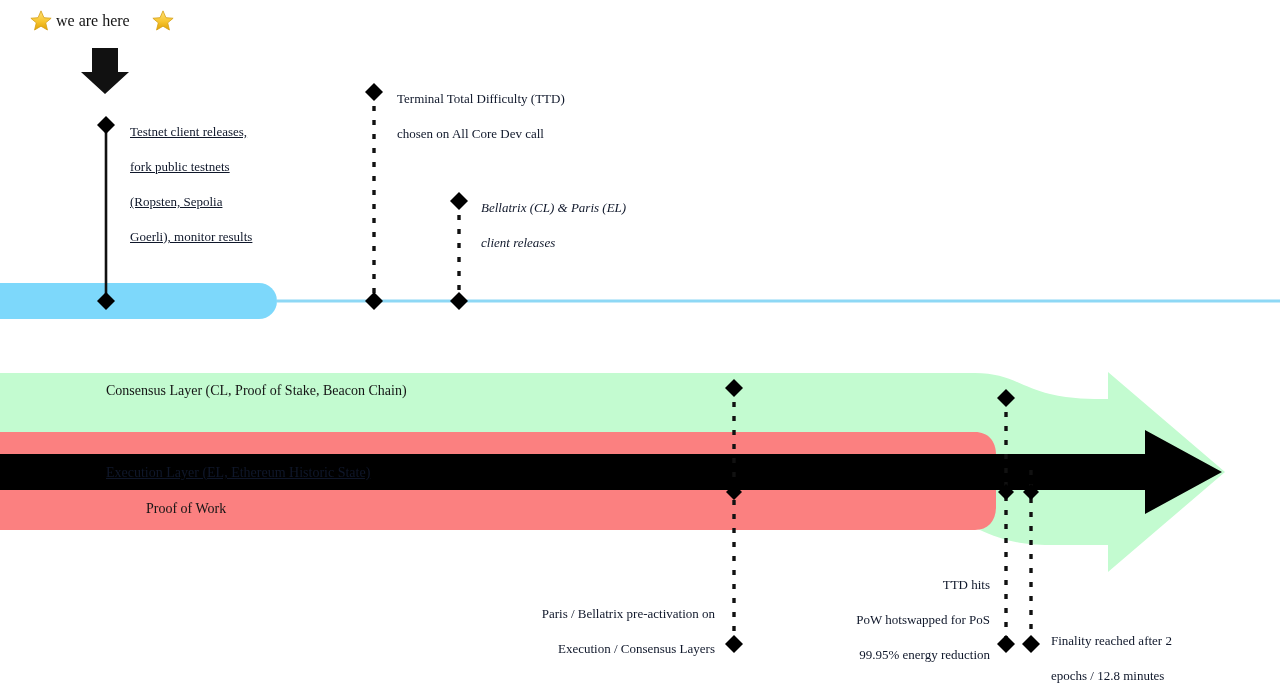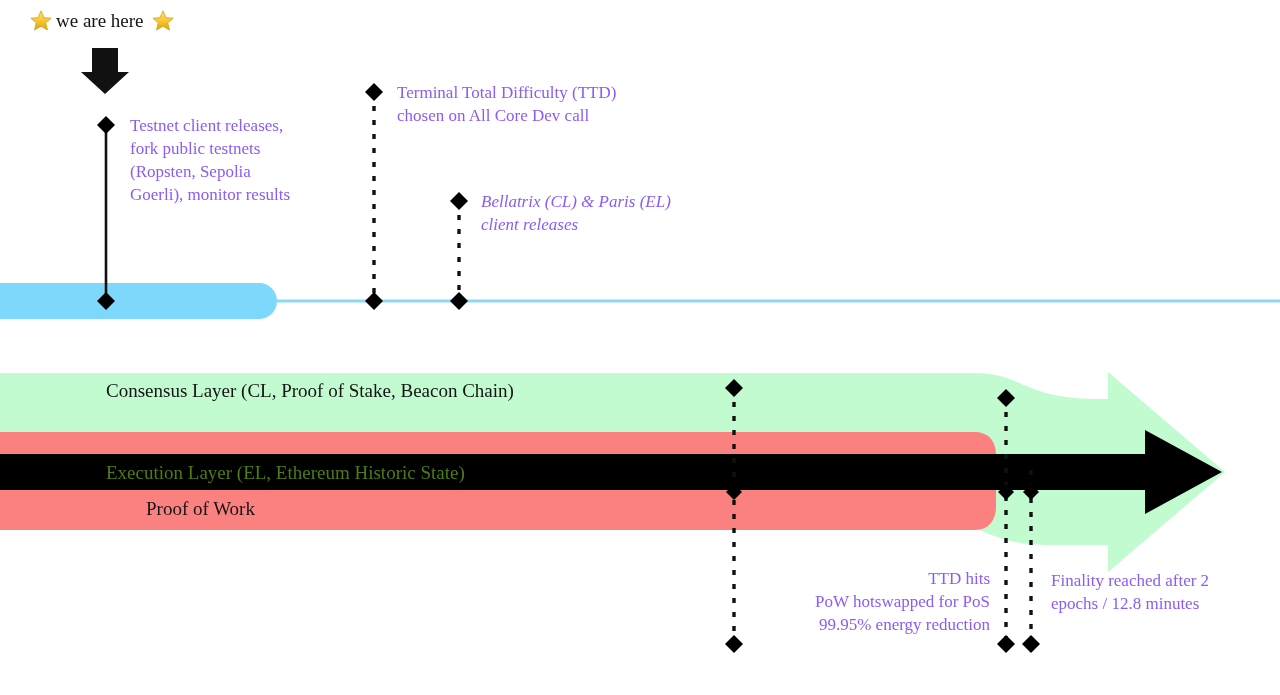--- a/index.html
+++ b/index.html
@@ -3,25 +3,25 @@
 <meta charset="utf-8">
 <style>
   html,body{margin:0;padding:0;background:#ffffff;}
   body{
     width:1280px;height:695px;position:relative;overflow:hidden;
     font-family:"Liberation Serif","DejaVu Serif",serif;
     color:#111111;
   }
   .stage{position:absolute;inset:0;}
   svg.layer{position:absolute;left:0;top:0;width:1280px;height:695px;overflow:visible;}
-  .txt{position:absolute;font-size:17px;line-height:23px;white-space:pre-line;color:#8b5cf6;}
+  .txt{position:absolute;font-size:13px;line-height:35px;white-space:pre-line;color:#0f172a;}
   .txt.right{text-align:right;}
-  .band-label{position:absolute;font-size:19px;line-height:22px;color:#141414;}
-  .band-label.on-dark{color:#4d7c0f;}
-  .here-label{position:absolute;font-size:19px;line-height:22px;color:#141414;white-space:nowrap;}
+  .band-label{position:absolute;font-size:14px;line-height:22px;color:#141414;}
+  .band-label.on-dark{color:#0f172a;text-decoration:underline;}
+  .here-label{position:absolute;font-size:16px;line-height:22px;color:#141414;white-space:nowrap;}
 </style>
 </head>
 <body>
 
 <div class="stage">
 
   <svg class="layer" viewBox="0 0 1280 695">
     <defs>
       <linearGradient id="starGrad" x1="0" y1="0" x2="0" y2="1">
         <stop offset="0%" stop-color="#ffe27a"></stop>
@@ -90,38 +90,40 @@
     <g transform="translate(41,21) scale(0.92)">
       <path d="M0,-11 L3.2,-3.6 L11,-3.0 L5.1,2.0 L7.0,9.8 L0,5.6 L-7.0,9.8 L-5.1,2.0 L-11,-3.0 L-3.2,-3.6 Z" fill="url(#starGrad)" stroke="#d6a017" stroke-width="0.9"></path>
     </g>
     <g transform="translate(163,21) scale(0.92)">
       <path d="M0,-11 L3.2,-3.6 L11,-3.0 L5.1,2.0 L7.0,9.8 L0,5.6 L-7.0,9.8 L-5.1,2.0 L-11,-3.0 L-3.2,-3.6 Z" fill="url(#starGrad)" stroke="#d6a017" stroke-width="0.9"></path>
     </g>
   </svg>
 
   <div class="here-label" style="left:56px;top:10px;">we are here</div>
 
-  <div class="txt" style="left:130px;top:114px;width:230px;">Testnet client releases,
+  <div class="txt" style="left:130px;top:114px;width:230px;text-decoration:underline;">Testnet client releases,
 fork public testnets
 (Ropsten, Sepolia
 Goerli), monitor results</div>
 
   <div class="txt" style="left:397px;top:81px;width:320px;">Terminal Total Difficulty (TTD)
 chosen on All Core Dev call</div>
 
   <div class="txt" style="left:481px;top:190px;width:300px;font-style:italic;">Bellatrix (CL) &amp; Paris (EL)
 client releases</div>
 
   <div class="band-label" style="left:106px;top:380px;">Consensus Layer (CL, Proof of Stake, Beacon Chain)</div>
 
   <div class="band-label on-dark" style="left:106px;top:462px;">Execution Layer (EL, Ethereum Historic State)</div>
 
   <div class="band-label" style="left:106px;top:498px;margin-left:40px;">Proof of Work</div>
 
+  <div class="txt right" style="left:380px;top:596px;width:335px;">Paris / Bellatrix pre-activation on
+Execution / Consensus Layers</div>
 
   <div class="txt right" style="left:700px;top:567px;width:290px;">TTD hits
 PoW hotswapped for PoS
 99.95% energy reduction</div>
 
-  <div class="txt" style="left:1051px;top:569px;width:230px;">Finality reached after 2
+  <div class="txt" style="left:1051px;top:623px;width:230px;">Finality reached after 2
 epochs / 12.8 minutes</div>
 
 </div>
 
 </body></html>

